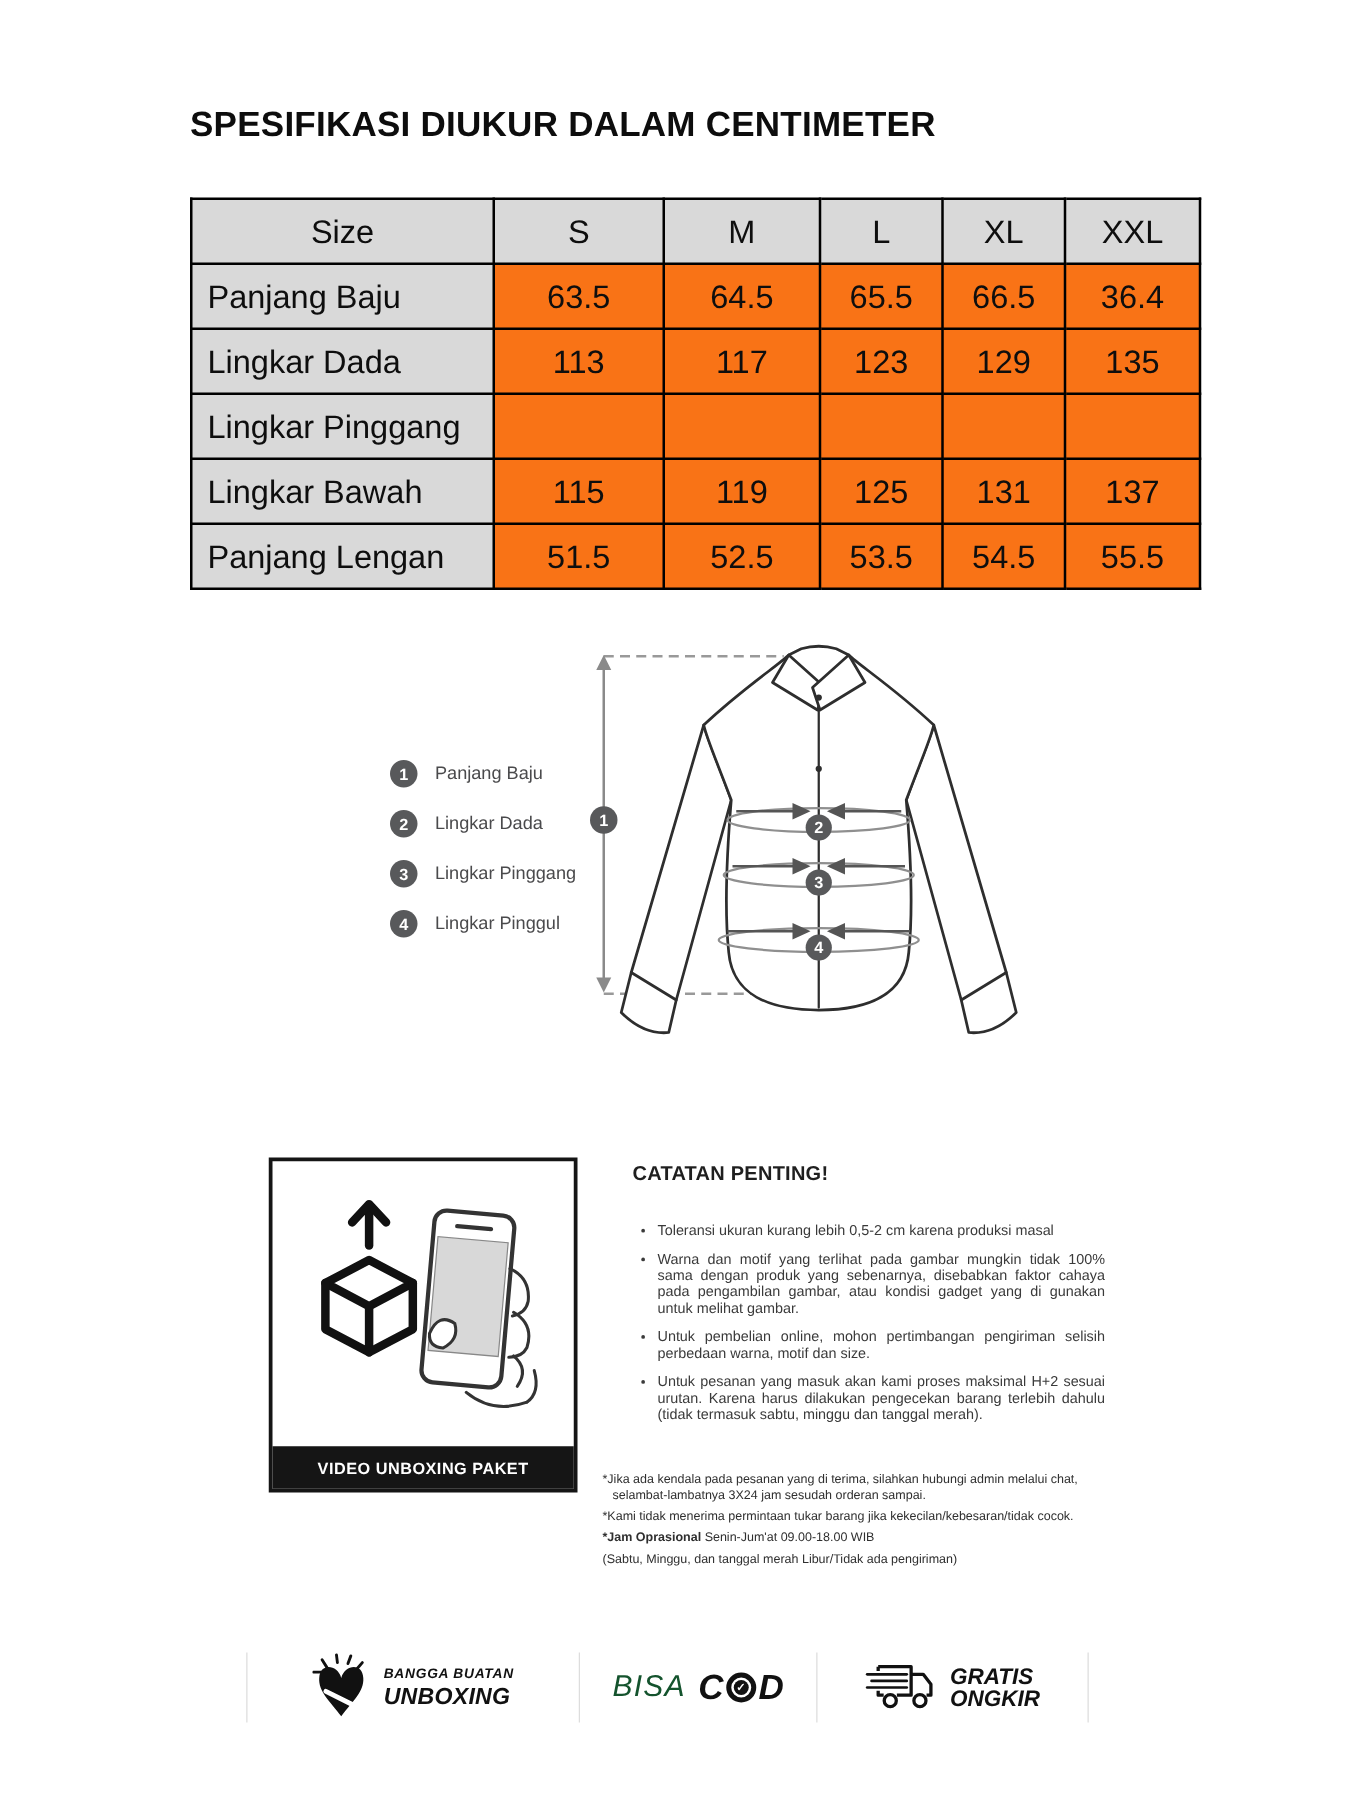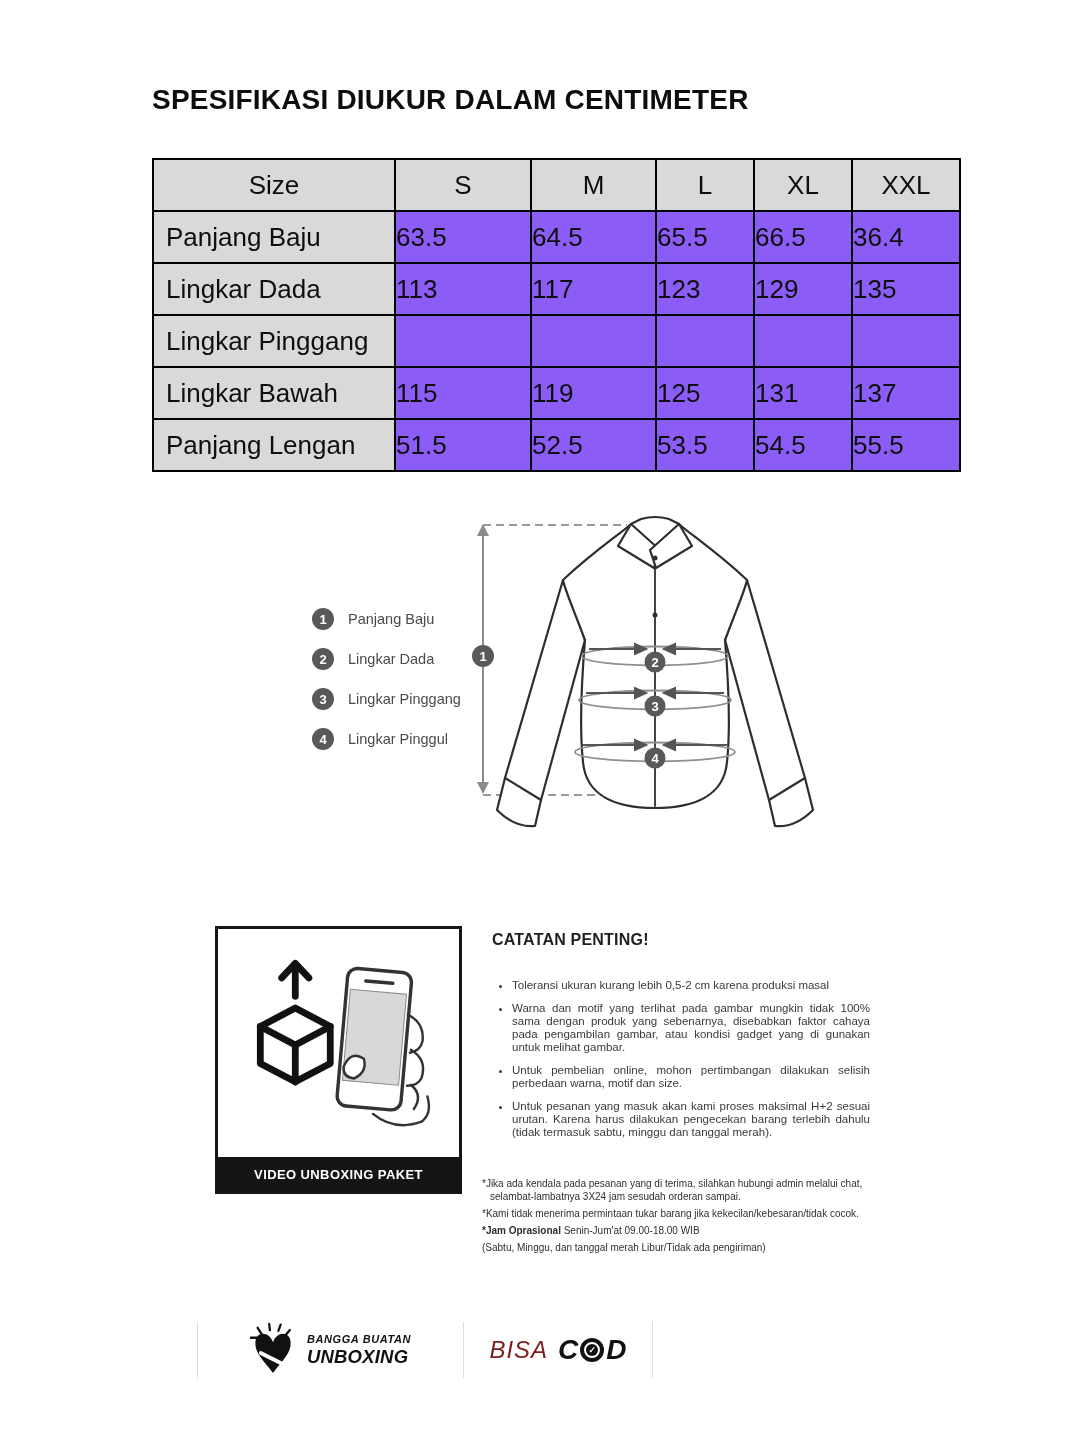--- a/index.html
+++ b/index.html
@@ -15,21 +15,21 @@
   }
 
   
   table.size-table {
     position:absolute; left:152px; top:158px; width:807px;
     border-collapse:collapse; table-layout:fixed; font-size:26px; color:#0e0e0e;
   }
   .size-table th, .size-table td { border:2px solid #000; height:50px; padding:0; font-weight:normal; }
   .size-table thead th { background:#d9d9d9; }
   .size-table tbody th { background:#d9d9d9; text-align:left; padding-left:12px; }
-  .size-table tbody td { background:#8b5cf6; }
+  .size-table tbody td { background:#f97316; text-align:center; }
 
   
   .legend { position:absolute; left:312px; top:607px; }
   .legend-item { display:flex; align-items:center; height:24px; margin-bottom:16px; }
   .legend-num {
     width:22px; height:22px; border-radius:50%; background:#58595b; color:#fff;
     font-size:13px; font-weight:bold; display:flex; align-items:center; justify-content:center; flex:0 0 22px;
   }
   .legend-label { margin-left:14px; font-size:14.5px; color:#4a4a4c; }
   .shirt-svg { position:absolute; left:455px; top:512px; }
@@ -44,21 +44,21 @@
     height:34px; background:#151515; color:#fff; font-size:13px; font-weight:bold;
     letter-spacing:0.4px; display:flex; align-items:center; justify-content:center;
   }
   .unbox-note {
     position:absolute; left:213px; top:1214px; width:252px; margin:0;
     font-size:12px; line-height:13.5px; color:#3d3d3d;
   }
   .unbox-note .it { font-style:italic; }
 
   
-  .notes { position:absolute; left:492px; top:931px; width:378px; }
+  .notes { position:absolute; left:506px; top:931px; width:378px; }
   .notes-title { margin:0; font-size:16px; font-weight:bold; letter-spacing:0.2px; color:#1f1f1f; }
   .notes-list { margin:30px 0 0 0; padding-left:20px; }
   .notes-list li {
     font-size:11.5px; line-height:13px; color:#3a3a3a; text-align:justify; margin-bottom:10px;
   }
   .footnotes { position:absolute; left:482px; top:1177px; width:394px; font-size:10px; line-height:13px; color:#2f2f2f; }
   .footnotes p { margin:0 0 4px 0; padding-left:8px; text-indent:-8px; }
   .footnotes .b { font-weight:bold; }
 
   
@@ -67,21 +67,21 @@
     display:flex; align-items:center; justify-content:center; height:100%;
     border-left:1px solid #ddd; box-sizing:border-box;
   }
   .badge:last-child { border-right:1px solid #ddd; }
   .badge-1 { flex:0 0 266px; gap:11px; }
   .badge-2 { flex:0 0 190px; }
   .badge-3 { flex:0 0 218px; gap:10px; }
   .b1-text { display:flex; flex-direction:column; justify-content:center; }
   .b1-line1 { font-style:italic; font-weight:bold; font-size:11px; letter-spacing:0.6px; color:#111; }
   .b1-line2 { font-style:italic; font-weight:bold; font-size:18.5px; letter-spacing:0.2px; color:#111; margin-top:1px; }
-  .bisa { font-style:italic; font-weight:300; font-size:24px; letter-spacing:1px; color:#7f1d1d; margin-right:10px; }
+  .bisa { font-style:italic; font-weight:300; font-size:24px; letter-spacing:1px; color:#14532d; margin-right:10px; }
   .cod { display:flex; align-items:center; font-style:italic; font-weight:bold; font-size:28px; color:#111; }
   .cod-o {
     width:16px; height:16px; border:4px solid #111; border-radius:50%;
     display:flex; align-items:center; justify-content:center; margin:0 2px;
   }
   .cod-o-inner {
     width:12px; height:12px; background:#111; border-radius:50%;
     color:#fff; font-size:9px; line-height:12px; text-align:center; font-style:normal; font-weight:bold;
   }
   .cod-o-inner::after { content:"\2713"; }
@@ -258,21 +258,21 @@
     </div>
     <div class="unbox-bar">VIDEO UNBOXING PAKET</div>
   </div>
 
 
   <div class="notes">
     <h3 class="notes-title">CATATAN PENTING!</h3>
     <ul class="notes-list">
       <li>Toleransi ukuran kurang lebih 0,5-2 cm karena produksi masal</li>
       <li>Warna dan motif yang terlihat pada gambar mungkin tidak 100% sama dengan produk yang sebenarnya, disebabkan faktor cahaya pada pengambilan gambar, atau kondisi gadget yang di gunakan untuk melihat gambar.</li>
-      <li>Untuk pembelian online, mohon pertimbangan dilakukan selisih perbedaan warna, motif dan size.</li>
+      <li>Untuk pembelian online, mohon pertimbangan pengiriman selisih perbedaan warna, motif dan size.</li>
       <li>Untuk pesanan yang masuk akan kami proses maksimal H+2 sesuai urutan. Karena harus dilakukan pengecekan barang terlebih dahulu (tidak termasuk sabtu, minggu dan tanggal merah).</li>
     </ul>
   </div>
 
   <div class="footnotes">
     <p>*Jika ada kendala pada pesanan yang di terima, silahkan hubungi admin melalui chat, selambat-lambatnya 3X24 jam sesudah orderan sampai.</p>
     <p>*Kami tidak menerima permintaan tukar barang jika kekecilan/kebesaran/tidak cocok.</p>
     <p><span class="b">*Jam Oprasional</span><span> Senin-Jum'at 09.00-18.00 WIB</span></p>
     <p>(Sabtu, Minggu, dan tanggal merah Libur/Tidak ada pengiriman)</p>
   </div>
@@ -301,15 +301,35 @@
       <span class="bisa">BISA</span>
       <span class="cod">
         <span>C</span>
         <span class="cod-o">
             <span class="cod-o-inner"></span>
           </span>
         <span>D</span>
       </span>
     </div>
 
+    <div class="badge badge-3">
+      <svg width="58" height="44" viewBox="0 0 66 50">
+        <g stroke="#111" stroke-width="2.5" fill="none" stroke-linecap="round">
+          <path d="M2 13 H38"></path>
+          <path d="M6 19 H38"></path>
+          <path d="M2 25 H38"></path>
+        </g>
+        <g stroke="#111" stroke-width="3" fill="none" stroke-linejoin="round">
+          <path d="M12 6 H42 V32 H29"></path>
+          <path d="M12 6 V10 M12 28 V32 H17"></path>
+          <path d="M42 13 H53 L60 22 V32 H56"></path>
+          <circle cx="23" cy="37" r="5.5" fill="#fff"></circle>
+          <circle cx="50" cy="37" r="5.5" fill="#fff"></circle>
+        </g>
+      </svg>
+      <div class="b3-text">
+        <span class="b3-line">GRATIS</span>
+        <span class="b3-line">ONGKIR</span>
+      </div>
+    </div>
 
   </div>
 </div>
 
 </body></html>

